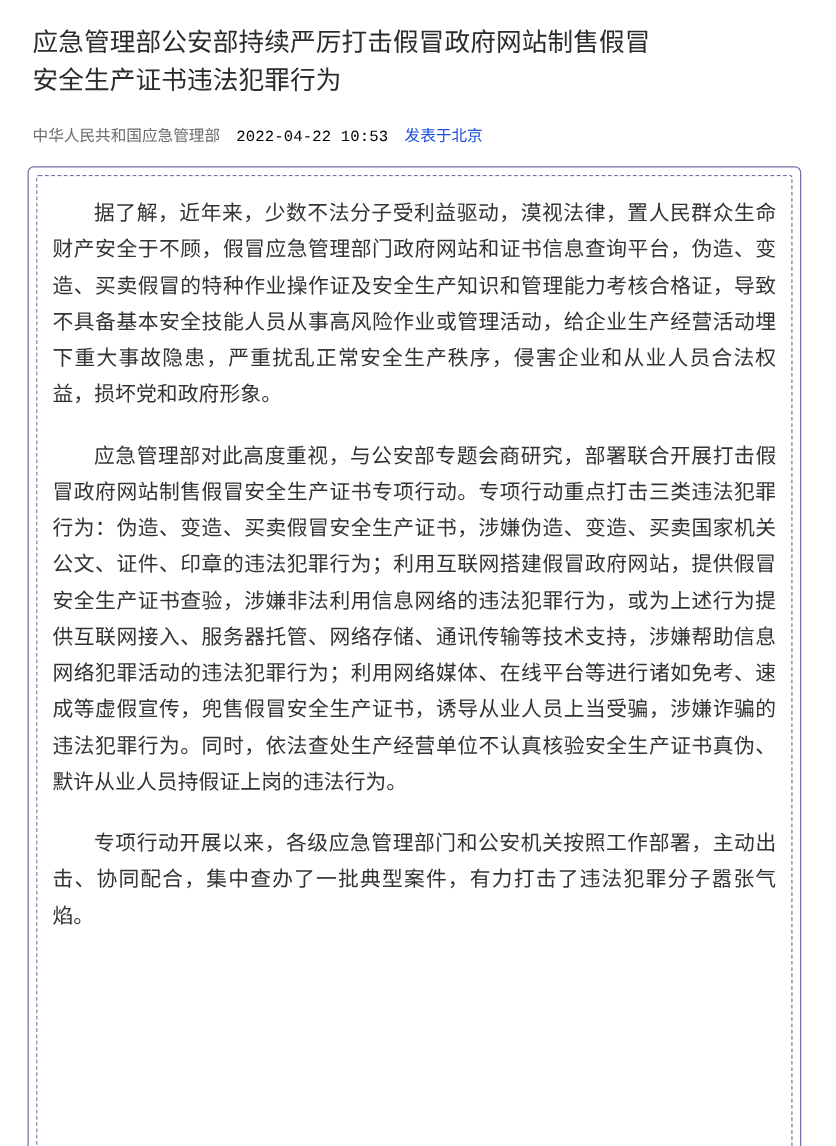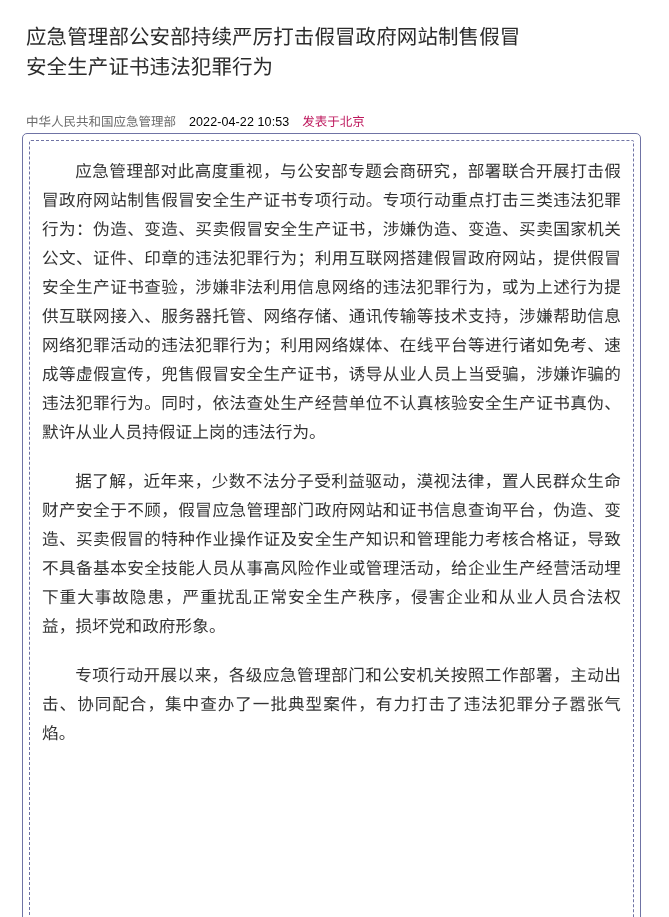--- a/index.html
+++ b/index.html
@@ -15,20 +15,21 @@
     font-family: "Liberation Sans", "DejaVu Sans", sans-serif;
     -webkit-font-smoothing: antialiased;
   }
 
   .page {
     width: 558px;
     height: 917px;
     position: relative;
     background: #ffffff;
     box-sizing: border-box;
+    font-family: Liberation Mono, monospace;
   }
 
   
   .article-header {
     padding: 22px 26px 0 26px;
   }
 
   .article-title {
     font-size: 20.5px;
     line-height: 30px;
@@ -44,29 +45,28 @@
     margin-top: 19px;
     font-size: 12.5px;
     line-height: 18px;
     white-space: nowrap;
     display: flex;
     align-items: baseline;
   }
   .meta-source {
     color: #6b6b6b;
     margin-right: 13px;
-    margin-top: 12px;
   }
   .meta-date {
     color: #000000;
     margin-right: 13px;
     letter-spacing: 0.1px;
   }
   .meta-location {
-    color: #be185d;
+    color: #1d4ed8;
   }
 
   
   .content-frame {
     position: absolute;
     left: 22px;
     top: 133px;
     width: 619px;
     
     height: 800px;
@@ -117,23 +117,23 @@
       <span class="meta-date">2022-04-22 10:53</span>
       <span class="meta-location">发表于北京</span>
     </div>
   </div>
 
   <div class="content-frame">
     <div class="content-inner">
       <div class="article-body">
 
 
+        <p>据了解，近年来，少数不法分子受利益驱动，漠视法律，置人民群众生命财产安全于不顾，假冒应急管理部门政府网站和证书信息查询平台，伪造、变造、买卖假冒的特种作业操作证及安全生产知识和管理能力考核合格证，导致不具备基本安全技能人员从事高风险作业或管理活动，给企业生产经营活动埋下重大事故隐患，严重扰乱正常安全生产秩序，侵害企业和从业人员合法权益，损坏党和政府形象。</p>
+
         <p>应急管理部对此高度重视，与公安部专题会商研究，部署联合开展打击假冒政府网站制售假冒安全生产证书专项行动。专项行动重点打击三类违法犯罪行为：伪造、变造、买卖假冒安全生产证书，涉嫌伪造、变造、买卖国家机关公文、证件、印章的违法犯罪行为；利用互联网搭建假冒政府网站，提供假冒安全生产证书查验，涉嫌非法利用信息网络的违法犯罪行为，或为上述行为提供互联网接入、服务器托管、网络存储、通讯传输等技术支持，涉嫌帮助信息网络犯罪活动的违法犯罪行为；利用网络媒体、在线平台等进行诸如免考、速成等虚假宣传，兜售假冒安全生产证书，诱导从业人员上当受骗，涉嫌诈骗的违法犯罪行为。同时，依法查处生产经营单位不认真核验安全生产证书真伪、默许从业人员持假证上岗的违法行为。</p>
-
-        <p>据了解，近年来，少数不法分子受利益驱动，漠视法律，置人民群众生命财产安全于不顾，假冒应急管理部门政府网站和证书信息查询平台，伪造、变造、买卖假冒的特种作业操作证及安全生产知识和管理能力考核合格证，导致不具备基本安全技能人员从事高风险作业或管理活动，给企业生产经营活动埋下重大事故隐患，严重扰乱正常安全生产秩序，侵害企业和从业人员合法权益，损坏党和政府形象。</p>
 
         <p>
           <span>专项行动开展以来，各级应急管理部门和公安机关按照工作部署，主动出击、协同配合，集中查办了一批典型案件，有力打击了违法犯罪分子嚣张气焰。</span>
         </p>
 
       </div>
     </div>
   </div>
 
 </div>

